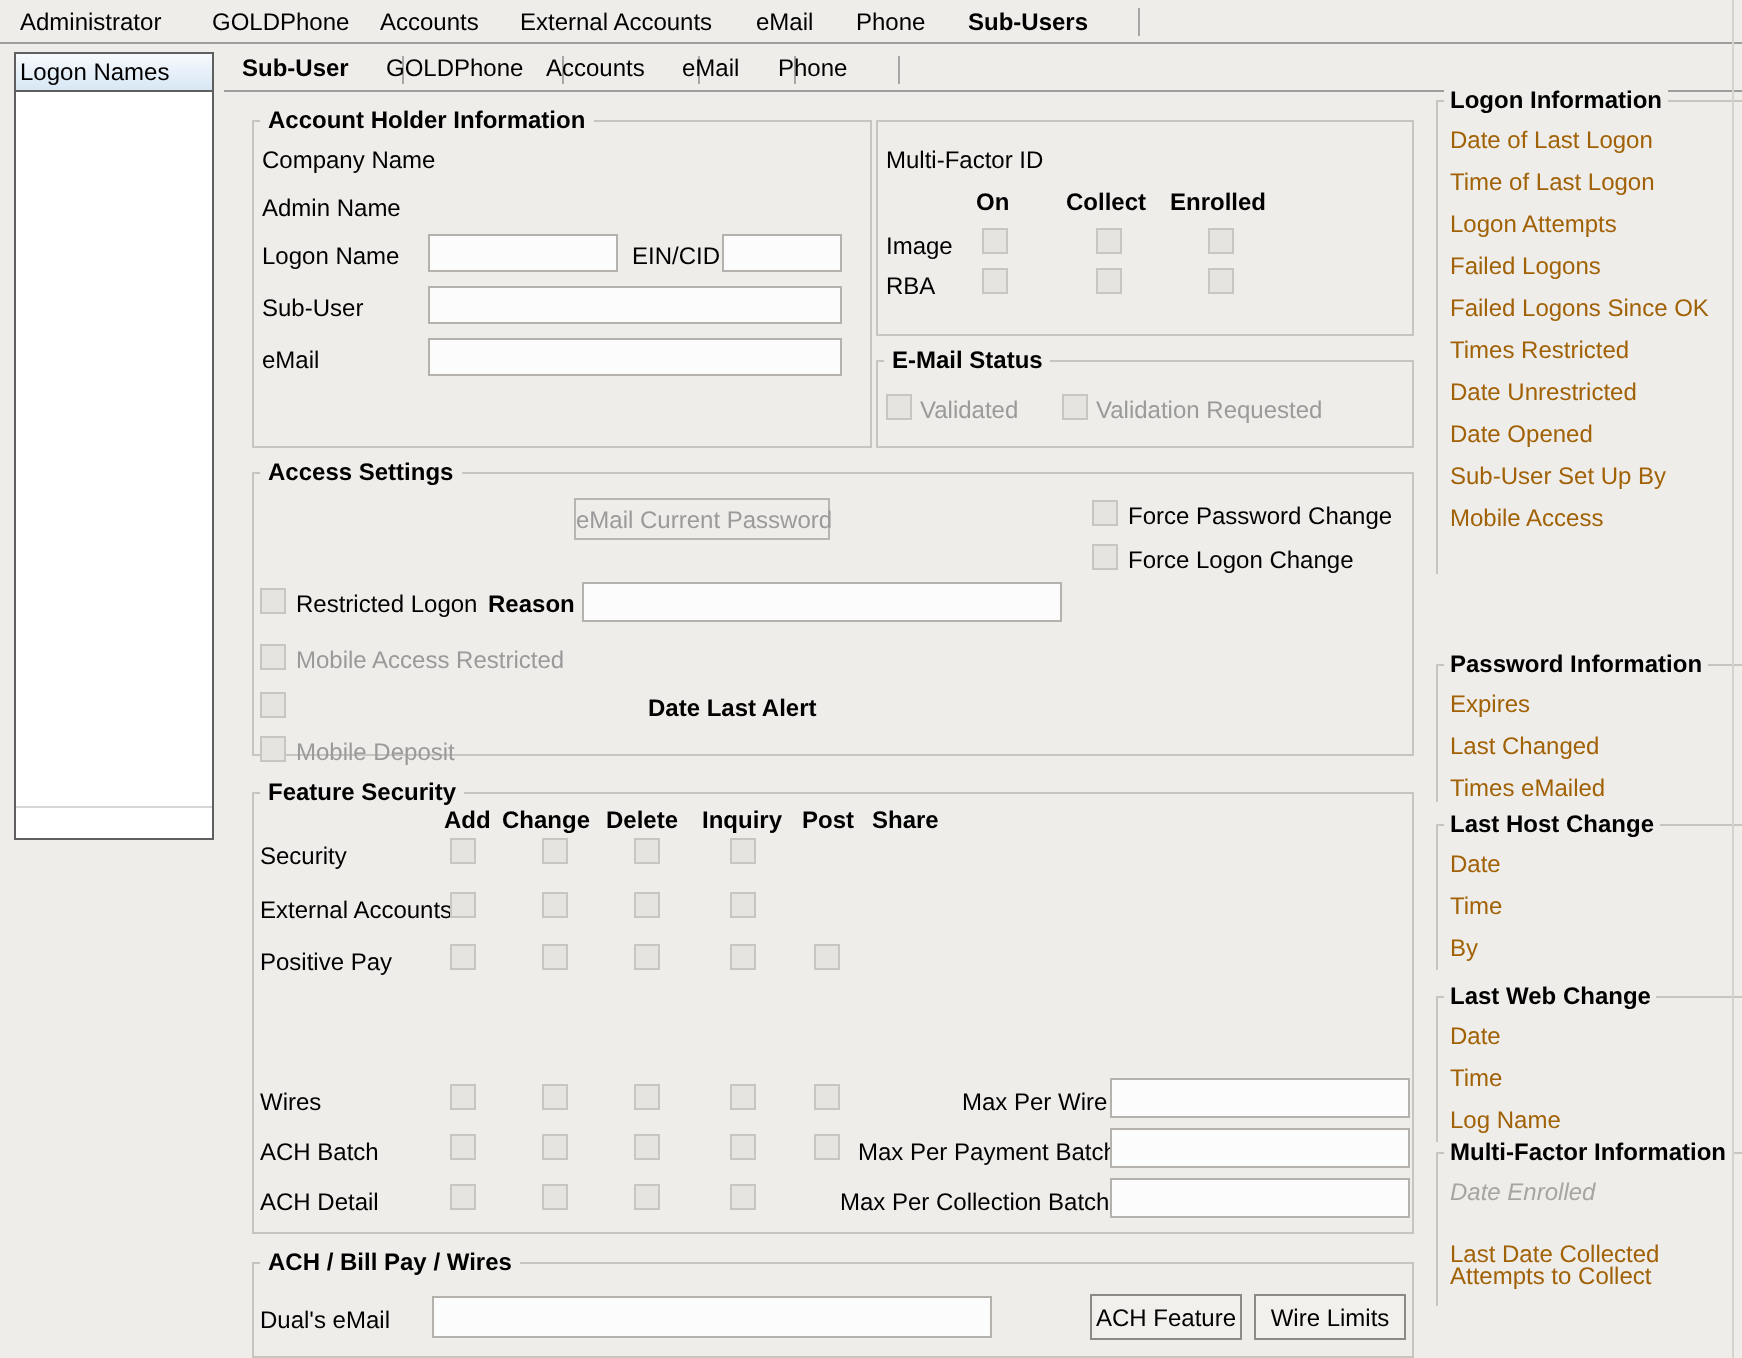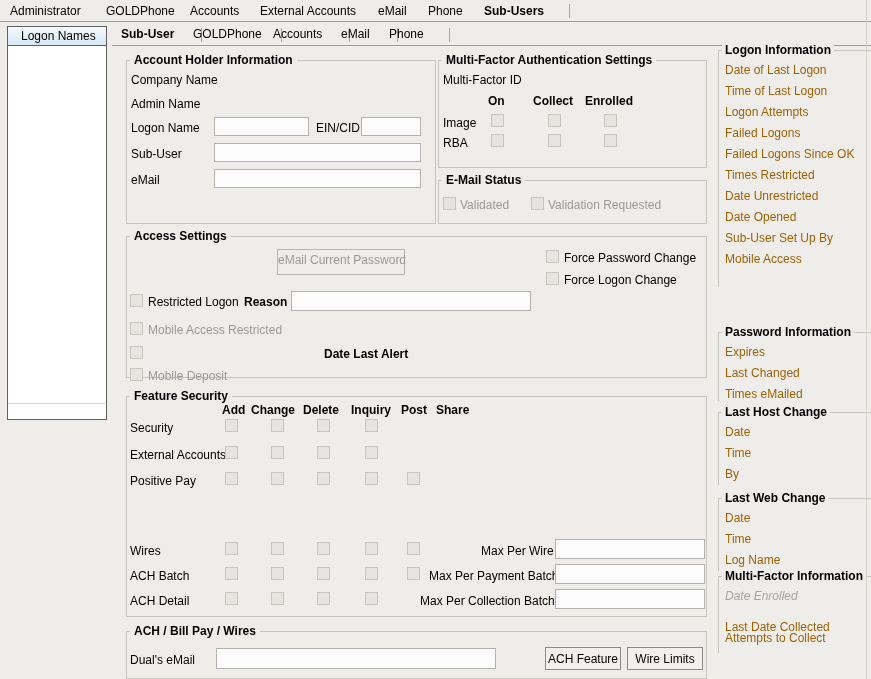--- a/index.html
+++ b/index.html
@@ -24,21 +24,21 @@
   #subtabs{left:112px;top:24px;width:300px;height:22px;}
   .stab{position:absolute;top:0;height:21px;line-height:21px;padding:0 9px;
         font-size:12px;white-space:nowrap;color:#000;}
   .stab .sep{position:absolute;right:0;top:4px;width:1px;height:14px;background:#a6a6a6;}
   .stab.sel{font-weight:bold;}
   #subtabline{left:112px;top:45px;width:759px;height:1px;background:#9d9d9d;}
 
   
   #logonlist{left:7px;top:26px;width:98px;height:392px;border:1px solid #5f5f5f;background:#fff;}
   #logonhdr{position:absolute;left:0;top:0;width:98px;height:19px;line-height:19px;
-            padding-left:13px;box-sizing:border-box;font-size:12px;
+            padding-left:2px;box-sizing:border-box;font-size:12px;
             background:linear-gradient(#f6fafd,#d8e7f5);
             border-bottom:1px solid #5f5f5f;color:#000;}
   .lrow{position:absolute;left:0;width:98px;height:17px;border-bottom:1px solid #d7d7d7;background:#fff;}
 
   
   #content{left:118px;top:48px;width:592px;height:626px;background:#efedea;}
 
   
   .gb{position:absolute;border:1px solid #c8c5c0;background:#efedea;}
   .gbt{position:absolute;font-weight:bold;font-size:12px;background:#efedea;
@@ -172,21 +172,20 @@
   <div class="lbl" style="left:198px;top:73px;">EIN/CID</div>
   <div class="fld" style="left:243px;top:69px;width:60px;height:19px;"></div>
 
   <div class="lbl" style="left:13px;top:99px;">Sub-User</div>
   <div class="fld" style="left:96px;top:95px;width:207px;height:19px;"></div>
 
   <div class="lbl" style="left:13px;top:125px;">eMail</div>
   <div class="fld" style="left:96px;top:121px;width:207px;height:19px;"></div>
 
   <div class="gb" style="left:320px;top:12px;width:267px;height:106px;"></div>
-  <div class="gbt" style="left:324px;top:5px;">Multi-Factor Authentication Settings</div>
   <div class="lbl" style="left:325px;top:25px;">Multi-Factor ID</div>
   <div class="lbl" style="left:430px;top:25px;"></div>
 
   <div class="lbl b" style="left:370px;top:46px;">On</div>
   <div class="lbl b" style="left:415px;top:46px;">Collect</div>
   <div class="lbl b" style="left:467px;top:46px;">Enrolled</div>
 
   <div class="lbl" style="left:325px;top:68px;">Image</div>
   <div class="cb" style="left:373px;top:66px;"></div>
   <div class="cb" style="left:430px;top:66px;"></div>
@@ -200,21 +199,21 @@
   <div class="gb" style="left:320px;top:132px;width:267px;height:42px;"></div>
   <div class="gbt" style="left:324px;top:125px;">E-Mail Status</div>
   <div class="cb" style="left:325px;top:149px;"></div>
   <div class="lbl dim" style="left:342px;top:150px;">Validated</div>
   <div class="cb" style="left:413px;top:149px;"></div>
   <div class="lbl dim" style="left:430px;top:150px;">Validation Requested</div>
 
   <div class="gb" style="left:8px;top:188px;width:579px;height:140px;"></div>
   <div class="gbt" style="left:12px;top:181px;">Access Settings</div>
 
-  <div class="btn" style="left:159px;top:201px;width:128px;height:26px;line-height:21px;">eMail Current Password</div>
+  <div class="btn" style="left:169px;top:201px;width:128px;height:21px;line-height:21px;">eMail Current Password</div>
 
   <div class="cb" style="left:428px;top:202px;"></div>
   <div class="lbl" style="left:446px;top:203px;">Force Password Change</div>
   <div class="cb" style="left:428px;top:224px;"></div>
   <div class="lbl" style="left:446px;top:225px;">Force Logon Change</div>
 
   <div class="cb" style="left:12px;top:246px;"></div>
   <div class="lbl" style="left:30px;top:247px;">Restricted Logon</div>
   <div class="lbl b" style="left:126px;top:247px;">Reason</div>
   <div class="fld" style="left:173px;top:243px;width:240px;height:20px;"></div>

